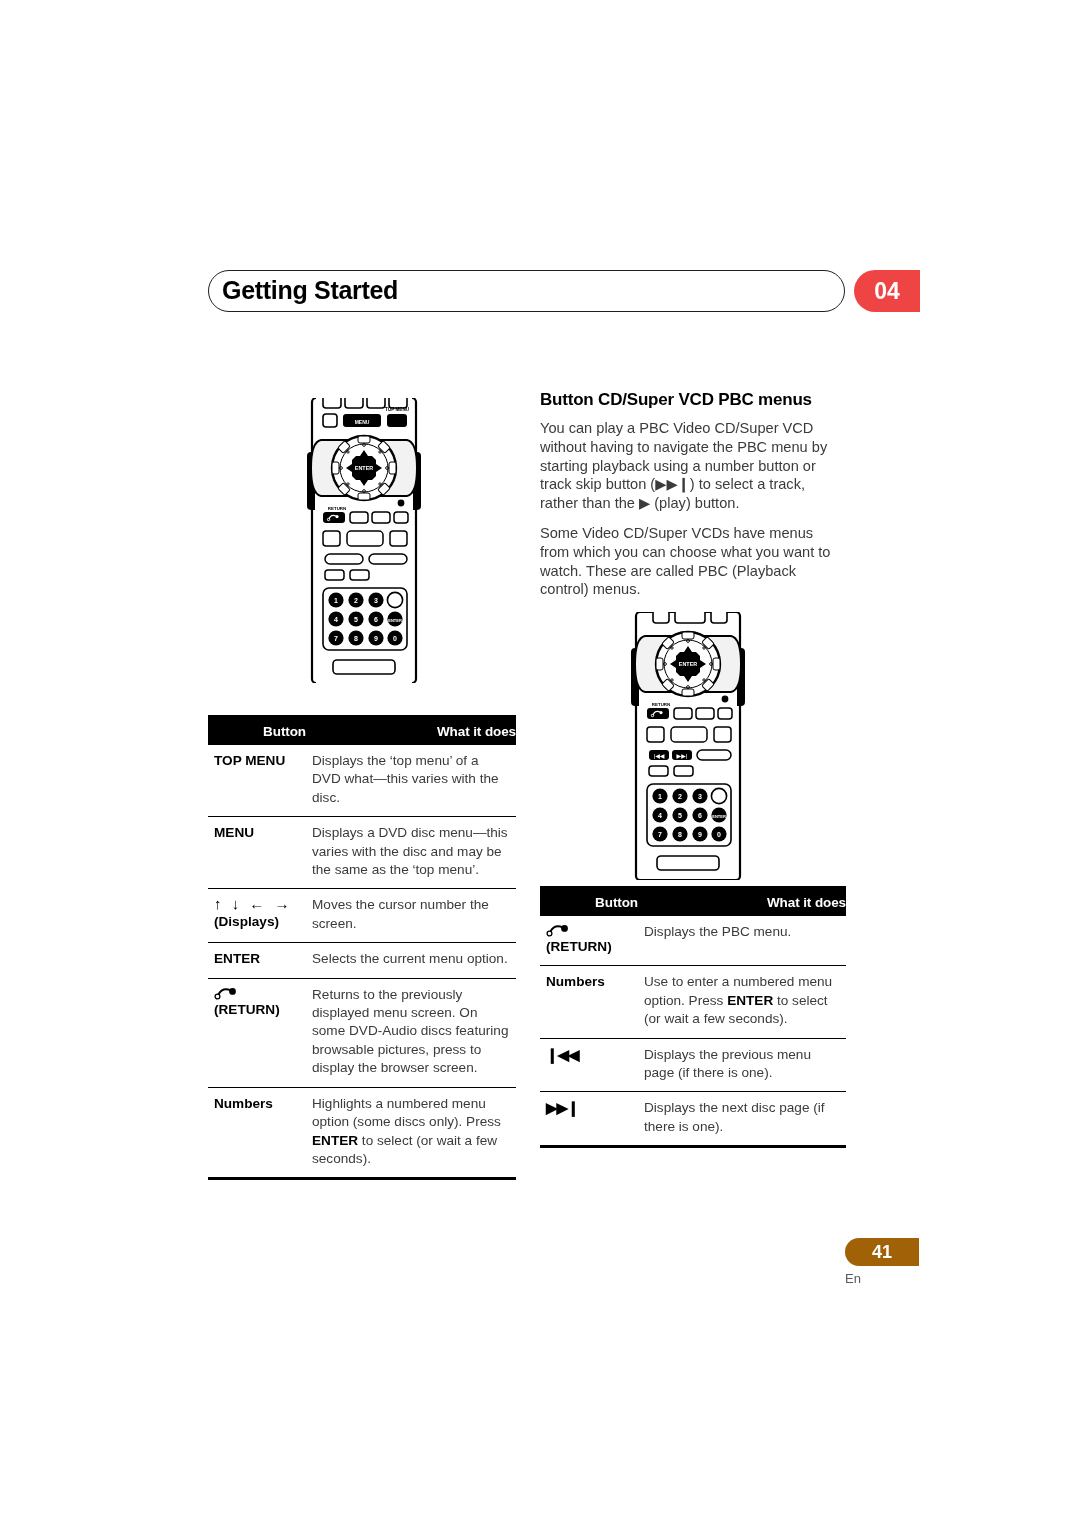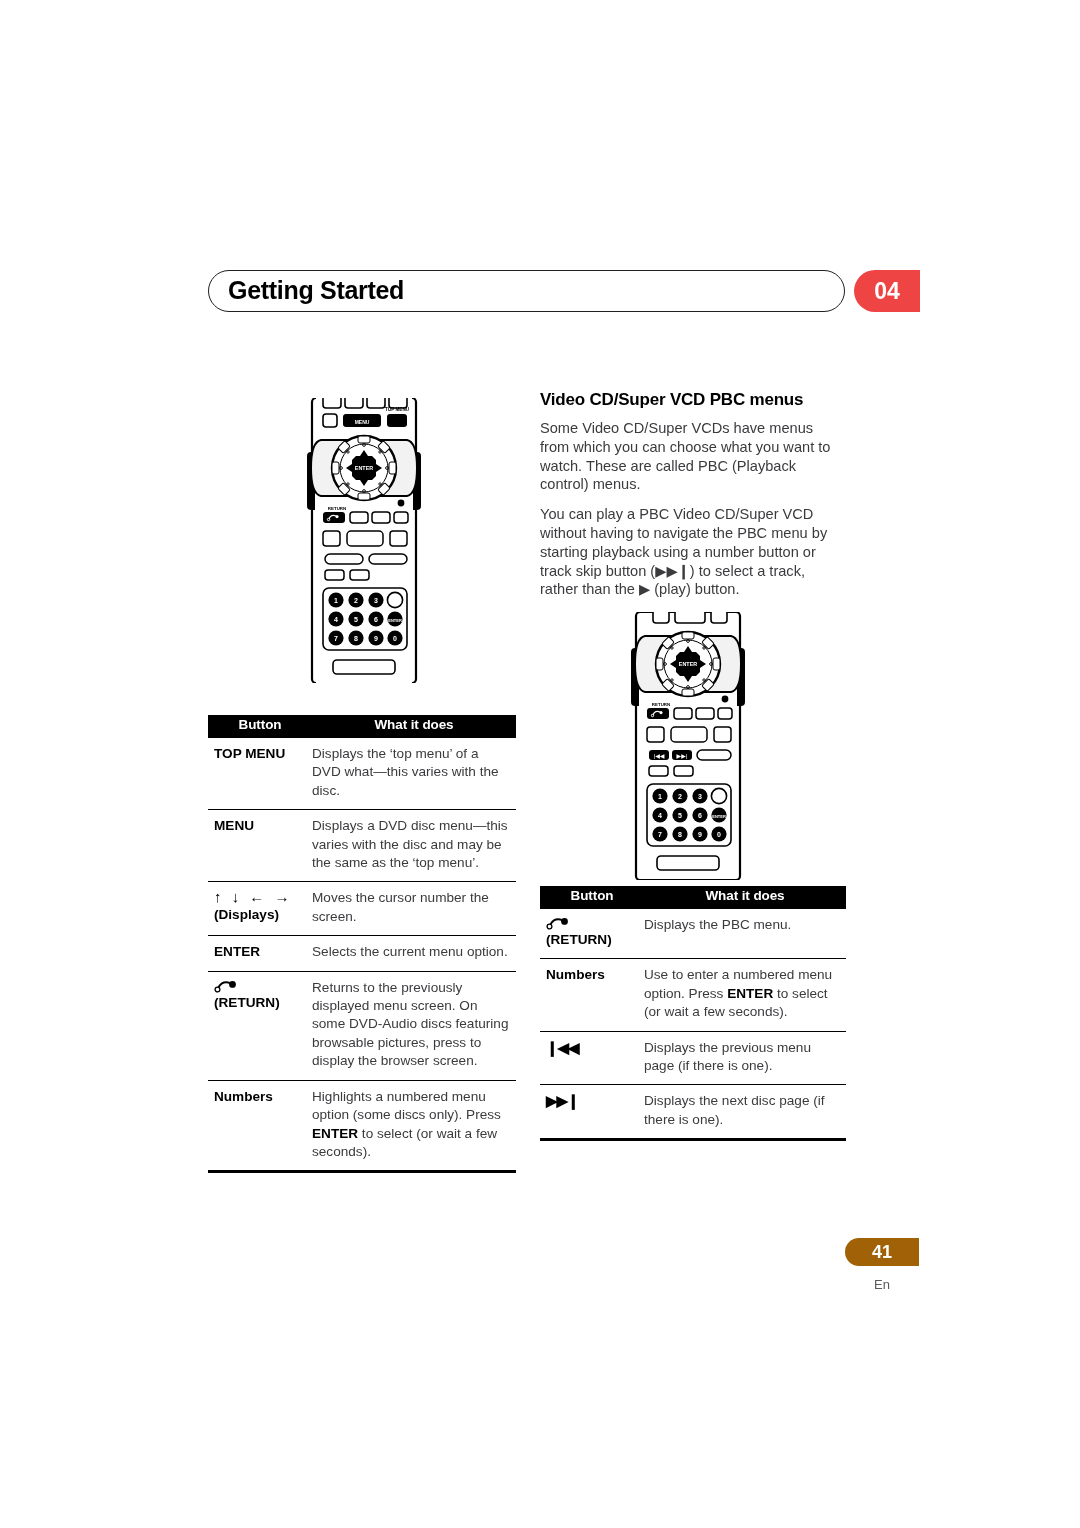--- a/index.html
+++ b/index.html
@@ -30,21 +30,21 @@
     top: 0;
     width: 637px;
     height: 42px;
     box-sizing: border-box;
     border: 1.6px solid #231f20;
     border-radius: 21px;
     background: #ffffff;
   }
   .header-title {
     position: absolute;
-    left: 20px;
+    left: 14px;
     top: 6px;
     font-size: 25px;
     font-weight: bold;
     letter-spacing: -0.3px;
     color: #000000;
   }
   .chapter-badge {
     position: absolute;
     right: 0;
     top: 0;
@@ -96,22 +96,22 @@
   .btn-table {
     width: 100%;
     border-collapse: collapse;
     table-layout: fixed;
   }
   .btn-table thead th {
     background: #000000;
     color: #ffffff;
     font-size: 13.5px;
     font-weight: bold;
-    text-align: center;
-    padding: 2px 0 6px 6px;
+    text-align: right;
+    padding: 9px 0 6px 6px;
     letter-spacing: -0.1px;
   }
   .btn-table th.c1 { width: 92px; }
   .btn-table th.c2 { width: auto; margin-left: 16px; }
   .btn-table tbody td {
     font-size: 13.6px;
     line-height: 18.4px;
     vertical-align: top;
     border-bottom: 1.3px solid #000000;
     padding: 7px 6px 9px 6px;
@@ -186,24 +186,24 @@
     color: #ffffff;
     font-size: 18px;
     font-weight: bold;
     border-top-left-radius: 14px;
     border-bottom-left-radius: 14px;
     display: flex;
     align-items: center;
     justify-content: center;
   }
   .lang-code {
-    margin-top: 11px;
+    margin-top: 5px;
     font-size: 13px;
     color: #5a5a5d;
-    text-align: center;
+    text-align: left;
     width: 74px;
   }
 </style>
 </head>
 <body>
 
 <div class="page-header">
   <div class="header-pill"></div>
   <div class="header-title">Getting Started</div>
   <div class="chapter-badge">04</div>
@@ -361,23 +361,23 @@
       </tr>
       <tr>
         <td class="c1">Numbers</td>
         <td class="c2">Highlights a numbered menu option (some discs only). Press <b>ENTER</b> to select (or wait a few seconds).</td>
       </tr>
     </tbody>
   </table>
 </div>
 
 <div class="col-right">
-  <h2 class="section-title">Video CD/Super VCD PBC menus</h2>
+  <h2 class="section-title">Button CD/Super VCD PBC menus</h2>
+  <p class="body">You can play a PBC Video CD/Super VCD without having to navigate the PBC menu by starting playback using a number button or track skip button (▶▶❙) to select a track, rather than the ▶ (play) button.</p>
   <p class="body">Some Video CD/Super VCDs have menus from which you can choose what you want to watch. These are called PBC (Playback control) menus.</p>
-  <p class="body">You can play a PBC Video CD/Super VCD without having to navigate the PBC menu by starting playback using a number button or track skip button (▶▶❙) to select a track, rather than the ▶ (play) button.</p>
 </div>
 
 <div class="remote-right">
   <svg viewBox="0 0 122 268" width="122" height="268" xmlns="http://www.w3.org/2000/svg">
     <rect x="9" y="0" width="104" height="268" rx="4" fill="#ffffff" stroke="#000" stroke-width="2.2"></rect>
 
     <path d="M4 40 L4 90 Q4 94 8 94 L12 94 L12 36 L8 36 Q4 36 4 40 Z" fill="#000"></path>
     <path d="M118 40 L118 90 Q118 94 114 94 L110 94 L110 36 L114 36 Q118 36 118 40 Z" fill="#000"></path>
 
     <g stroke="#000" stroke-width="1.6" fill="#fff">

